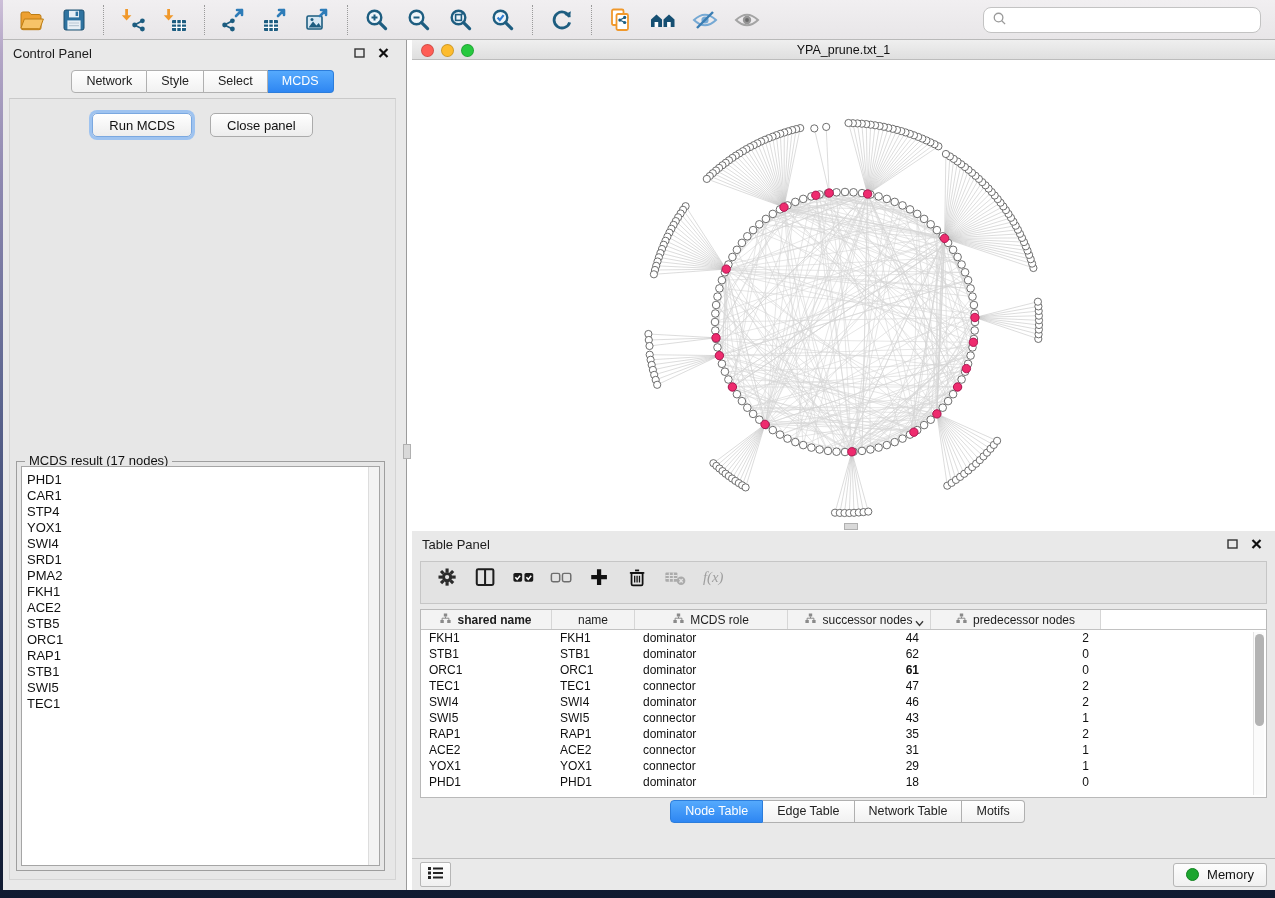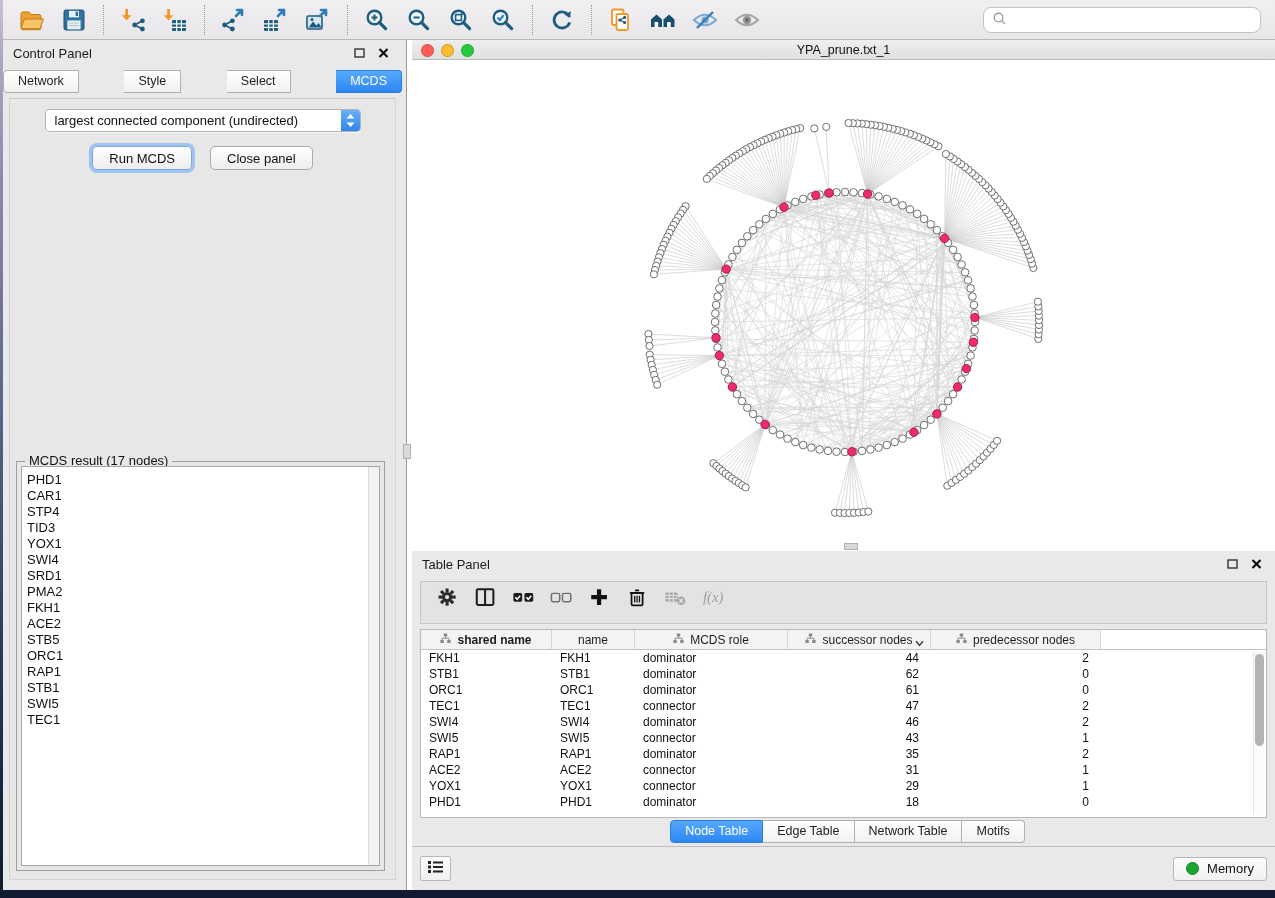--- a/index.html
+++ b/index.html
@@ -19,21 +19,21 @@
   .search-wrap { position:absolute; right:14px; top:7px; width:278px; height:26px; background:#fff; border:1px solid #c3c3c3; border-radius:8px; display:flex; align-items:center; padding-left:8px; }
 
   
   .main { flex:1 1 auto; display:flex; min-height:0; }
 
   
   .cpanel { width:399px; flex:0 0 auto; background:#e9e9e9; position:relative; }
   .panel-titlebar { height:26px; display:flex; align-items:center; padding:0 10px; font-size:13px; color:#1c1c1c; }
   .panel-titlebar .spacer { flex:1; }
   .mini-btn { width:18px; height:16px; display:flex; align-items:center; justify-content:center; margin-left:6px; }
-  .cp-tabs { display:flex; justify-content:space-between; margin-top:4px; }
+  .cp-tabs { display:flex; justify-content:center; margin-top:4px; }
   .seg-tab { font-size:12.5px; color:#222; background:linear-gradient(#ffffff,#f1f1f1); border:1px solid #b0b0b0; border-left:none; padding:3px 14px 4px; }
   .seg-tab:first-child { border-left:1px solid #b0b0b0; border-radius:4px 0 0 4px; }
   .seg-tab:last-child { border-radius:0 4px 4px 0; }
   .seg-tab.active { background:linear-gradient(#55aafd,#2e86f2); border-color:#2c7ddb; color:#fff; }
   .cp-inner { position:absolute; left:6px; right:6px; top:58px; bottom:10px; background:#e7e7e7; border:1px solid #d4d4d4; border-top:1px solid #c9c9c9; }
   .opt-label { text-align:center; font-size:13px; color:#111; margin-top:16px; }
   .dropdown { margin:10px auto 0; width:316px; height:23px; background:#fff; border:1px solid #b4b4b4; border-radius:4px; display:flex; align-items:center; position:relative; box-shadow:0 1px 0 rgba(255,255,255,.6); }
   .dropdown .val { font-size:13px; color:#111; padding-left:9px; flex:1; white-space:nowrap; }
   .dd-step { width:19px; height:21px; border-radius:0 3px 3px 0; background:linear-gradient(#6cb0f8,#2f85ee); display:flex; align-items:center; justify-content:center; }
   .btn-row { display:flex; justify-content:center; gap:18px; margin-top:14px; }
@@ -70,21 +70,21 @@
   .th .sort { position:absolute; right:6px; top:6px; }
   .t-head .filler { flex:1; background:#fff; border-right:none; }
   .tr { display:flex; height:16px; align-items:center; }
   .td { font-size:12px; color:#101010; padding-left:8px; white-space:nowrap; overflow:hidden; }
   .td.num { text-align:right; padding-right:12px; padding-left:0; }
   .t-scroll { position:absolute; right:2px; top:22px; bottom:2px; width:11px; background:#fbfbfb; border-left:1px solid #e4e4e4; }
   .t-thumb { position:absolute; left:1px; top:2px; width:9px; height:92px; border-radius:5px; background:#b3b3b3; }
   .t-tabs { position:absolute; left:8px; right:0; bottom:3px; display:flex; justify-content:center; }
 
   
-  .statusbar { height:44px; background:#eaeaea; border-top:1px solid #bdbdbd; display:flex; align-items:center; padding:0 8px; flex:0 0 auto; }
+  .statusbar { height:32px; background:#eaeaea; border-top:1px solid #bdbdbd; display:flex; align-items:center; padding:0 8px; flex:0 0 auto;margin-top:32px; }
   .sb-left-btn { width:31px; height:25px; background:linear-gradient(#fdfdfd,#f0f0f0); border:1px solid #b6b6b6; border-radius:2px; display:flex; align-items:center; justify-content:center; }
   .statusbar .spacer { flex:1; }
   .memory-btn { height:24px; padding:0 12px; display:flex; align-items:center; gap:8px; background:linear-gradient(#fdfdfd,#f0f0f0); border:1px solid #b6b6b6; border-radius:3px; font-size:13px; color:#111; }
   .memory-dot { width:13px; height:13px; border-radius:50%; background:#1ca52f; border:1px solid #10821f; }
 </style>
 </head>
 <body>
 
 <div class="app">
 
@@ -261,41 +261,31 @@
             </svg>
         </span>
       </div>
       <div class="cp-tabs" id="cp-tabs">
           <div class="seg-tab">Network</div>
           <div class="seg-tab">Style</div>
           <div class="seg-tab">Select</div>
           <div class="seg-tab active">MCDS</div>
         </div>
       <div class="cp-inner">
-        <div class="dropdown">
-          <span class="val">largest connected component (undirected)</span>
-          <span class="dd-step">
-            <svg width="13" height="17" viewBox="0 0 13 17">
-                <path d="M2.5 6.5 L6.5 2 L10.5 6.5 Z" fill="#fff"></path>
-                <path d="M2.5 10.5 L6.5 15 L10.5 10.5 Z" fill="#fff"></path>
-              </svg>
-          </span>
-        </div>
         <div class="btn-row">
           <div class="aqua-btn focused">Run MCDS</div>
           <div class="aqua-btn">Close panel</div>
         </div>
         <div class="result-box">
           <div class="result-legend">MCDS result (17 nodes)</div>
           <div class="result-list">
             <ul id="result-ul">
                 <li>PHD1</li>
                 <li>CAR1</li>
                 <li>STP4</li>
-                <li>TID3</li>
                 <li>YOX1</li>
                 <li>SWI4</li>
                 <li>SRD1</li>
                 <li>PMA2</li>
                 <li>FKH1</li>
                 <li>ACE2</li>
                 <li>STB5</li>
                 <li>ORC1</li>
                 <li>RAP1</li>
                 <li>STB1</li>
@@ -1219,21 +1209,21 @@
                 <div class="td" style="flex: 0 0 131px; width: 131px;">STB1</div>
                 <div class="td" style="flex: 0 0 83px; width: 83px;">STB1</div>
                 <div class="td" style="flex: 0 0 153px; width: 153px;">dominator</div>
                 <div class="td num" style="flex: 0 0 143px; width: 143px;">62</div>
                 <div class="td num" style="flex: 0 0 170px; width: 170px;">0</div>
               </div>
               <div class="tr">
                 <div class="td" style="flex: 0 0 131px; width: 131px;">ORC1</div>
                 <div class="td" style="flex: 0 0 83px; width: 83px;">ORC1</div>
                 <div class="td" style="flex: 0 0 153px; width: 153px;">dominator</div>
-                <div class="td num" style="flex: 0 0 143px; width: 143px;">61</div>
+                <div class="td num" style="flex: 0 0 143px; width: 143px; font-weight: bold;">61</div>
                 <div class="td num" style="flex: 0 0 170px; width: 170px;">0</div>
               </div>
               <div class="tr">
                 <div class="td" style="flex: 0 0 131px; width: 131px;">TEC1</div>
                 <div class="td" style="flex: 0 0 83px; width: 83px;">TEC1</div>
                 <div class="td" style="flex: 0 0 153px; width: 153px;">connector</div>
                 <div class="td num" style="flex: 0 0 143px; width: 143px;">47</div>
                 <div class="td num" style="flex: 0 0 170px; width: 170px;">2</div>
               </div>
               <div class="tr">

